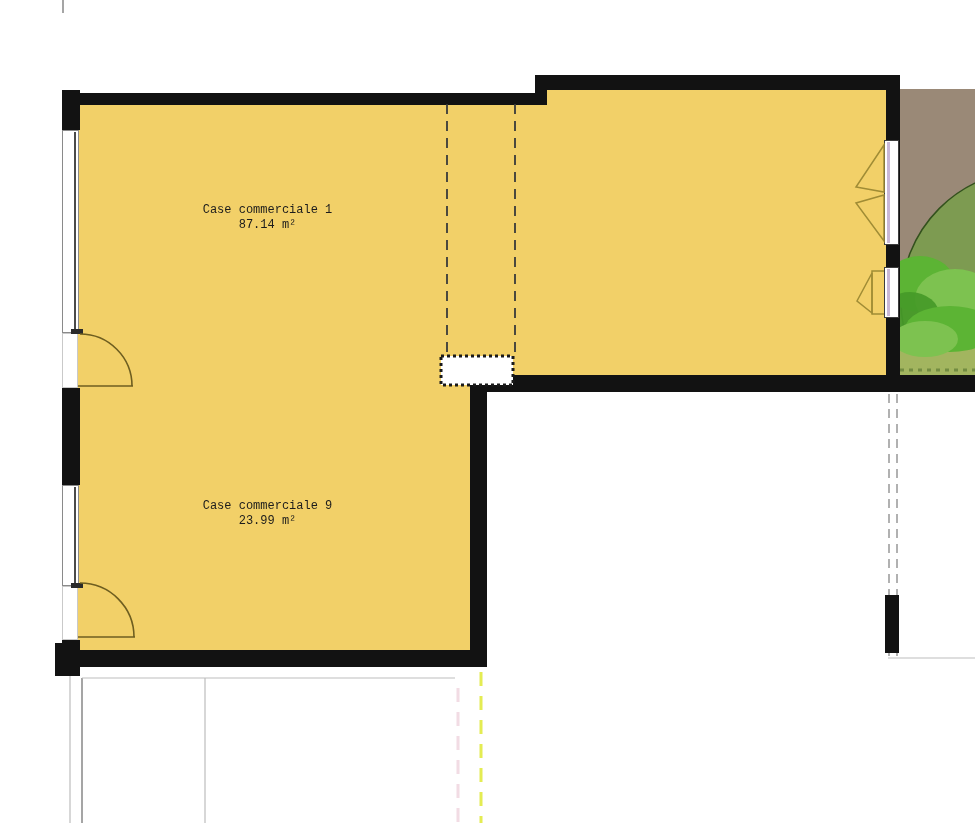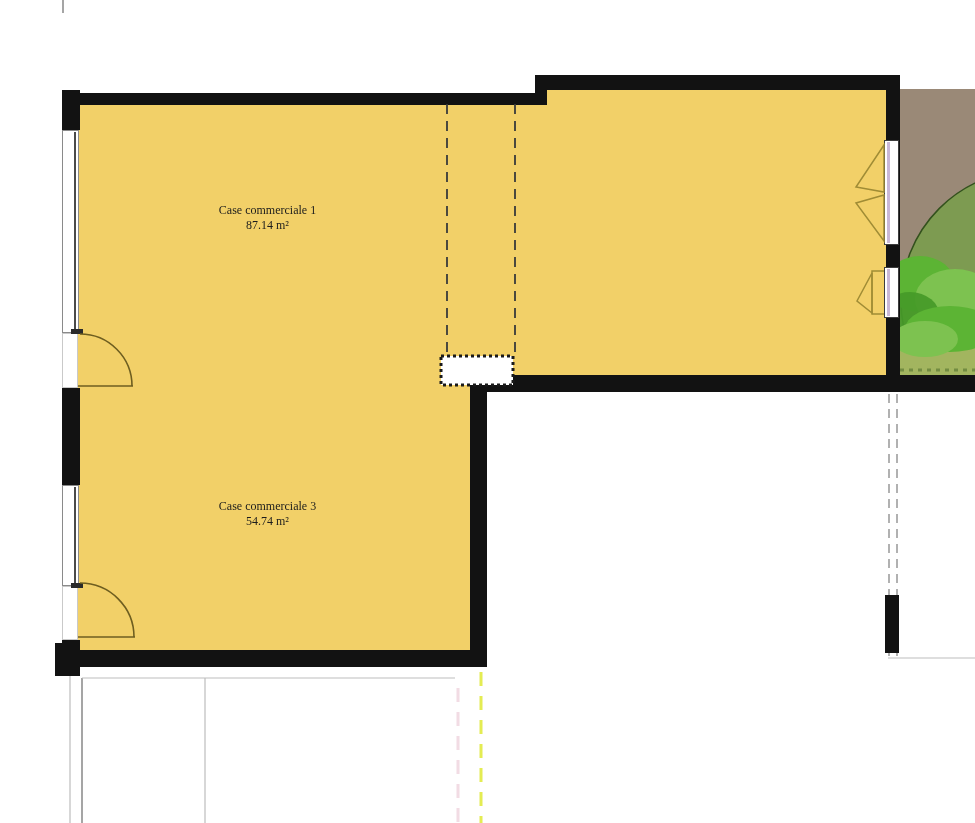--- a/index.html
+++ b/index.html
@@ -1,18 +1,18 @@
 <!DOCTYPE html>
 <html style="--room-fill: #F2D068; --wall: #121212; --garden-ground: #9A8977; --tree-canopy-fill: #7D9B51; --tree-canopy-stroke: #33511D; --bush-light: #7DC250; --bush-mid: #5CB434; --bush-dark: #459A28; --grass: #A2B55F; --door-symbol: #6E5E20; --window-triangle: #A08C35; --dash-dark: #3A3A3A; --dash-gray: #9E9E9E; --guide-gray: #BDBDBD; --boundary-yellow: #E4EC52; --boundary-pink: #F2DCE4; --window-glass-line: #4A4A4A; --window-frame-border: #8A8A8A; --window-tint: #C9B8D6; --label-text: #1C1C1C;"><head>
 <meta charset="utf-8">
 <style>
   html,body{margin:0;padding:0;background:#ffffff;}
   #canvas{
     position:relative;width:975px;height:823px;background:#ffffff;overflow:hidden;
-    font-family:Liberation Serif, serif;
+    font-family:Liberation Mono, monospace;
   }
   .room-fill{position:absolute;background:var(--room-fill,#F2D068);z-index:1;}
   .wall{position:absolute;background:var(--wall,#121212);z-index:2;}
   .window-frame{
     position:absolute;background:#ffffff;border:1px solid var(--window-frame-border,#8A8A8A);
     box-sizing:border-box;z-index:3;
   }
   .window-frame .glass-line{
     position:absolute;top:1px;bottom:1px;right:2px;width:2px;
     background:var(--window-glass-line,#4A4A4A);
@@ -149,17 +149,17 @@
 
     <line class="boundary-pink" x1="458" y1="688" x2="458" y2="823"></line>
     <line class="boundary-yellow" x1="481" y1="672" x2="481" y2="823"></line>
   </svg>
 
   <div class="room-label" style="left:155px;top:203px;">
     <div>Case commerciale 1</div>
     <div>87.14 m²</div>
   </div>
   <div class="room-label" style="left:155px;top:499px;">
-    <div>Case commerciale 3</div>
-    <div>54.74 m²</div>
+    <div>Case commerciale 9</div>
+    <div>23.99 m²</div>
   </div>
 
 </div>
 
 </body></html>

